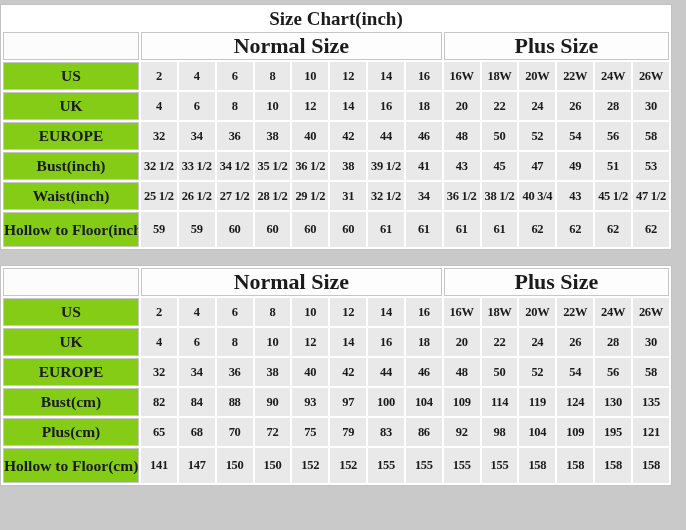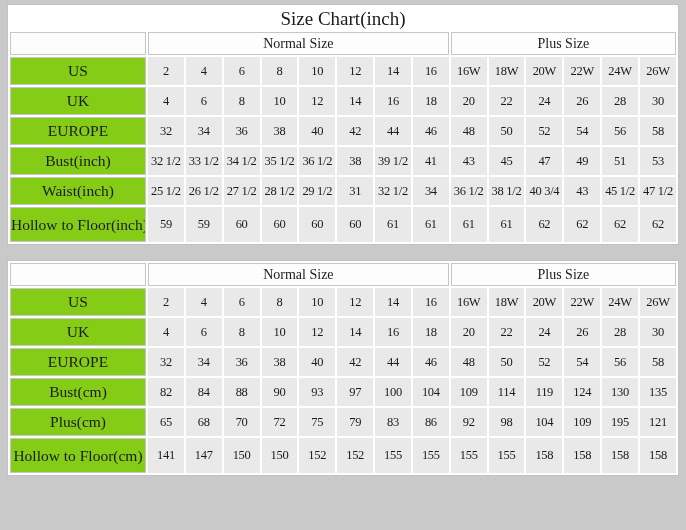--- a/index.html
+++ b/index.html
@@ -5,36 +5,36 @@
   html, body { margin: 0; padding: 0; }
   body {
     width: 686px; height: 530px; overflow: hidden;
     background: #c9c9c9;
     font-family: "Liberation Serif", "DejaVu Serif", serif;
     color: #1b1b1b;
   }
   .page {
     box-sizing: border-box;
     width: 686px; height: 372px;
-    padding: 4px 7px;
-    display: flex; flex-direction: column; gap: 15px;
+    padding: 4px 0;
+    display: flex; flex-direction: column; gap: 15px; font-weight: bold;
   }
   table.size-table {
     width: 672px;
     border-collapse: separate;
     border-spacing: 2px;
     background: #ffffff;
     border: 1px solid #c2c2c2;
     table-layout: fixed;
   }
   col.label-col { width: 136px; }
   td { text-align: center; vertical-align: middle; padding: 0; white-space: nowrap; overflow: hidden; }
   td.title-cell  { height: 23px; font-size: 19px; background: #ffffff; }
   td.spacer-cell { background: #fcfcfc; border: 1px solid #c6c6c6; }
-  td.group-cell  { height: 21px; font-size: 14px; background: #fdfdfd; border: 1px solid #c6c6c6; }
+  td.group-cell  { height: 21px; font-size: 22px; background: #fdfdfd; border: 1px solid #c6c6c6; }
   td.label-cell  { height: 26px; font-size: 15.5px; background: #84cc16; border: 1px solid #c6c6c6; }
   td.data-cell   { background: #e9e9e9; font-size: 12.5px; letter-spacing: -0.3px; }
   tr.tall td.label-cell, tr.tall td.data-cell { height: 33px; }
 </style>
 </head>
 <body>
 
 <div class="page">
   <div style="display:contents;"><table class="size-table">
         <colgroup>

